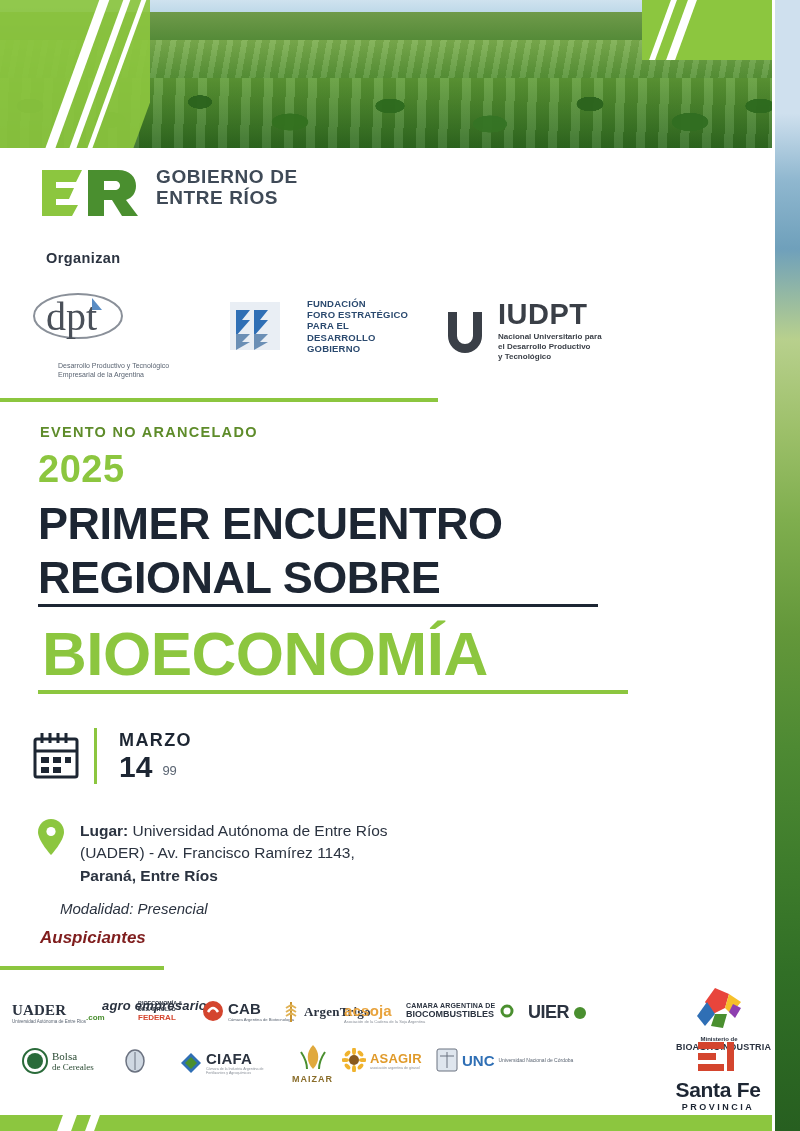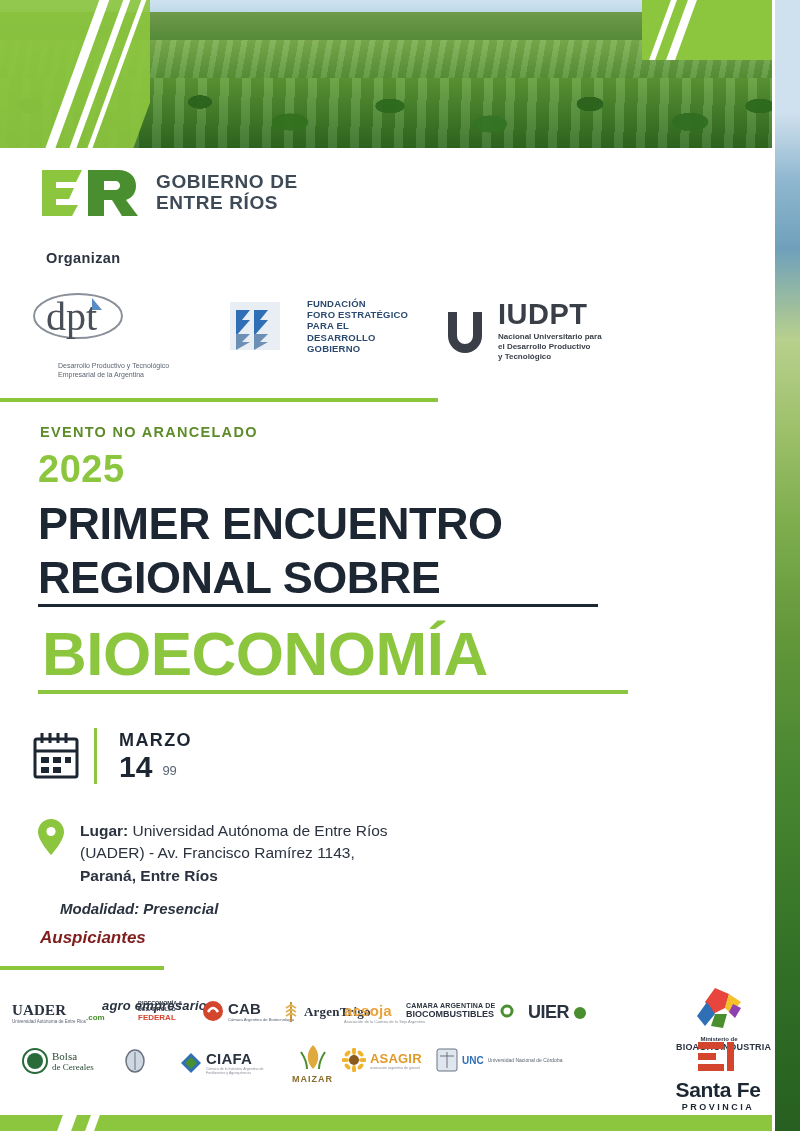--- a/index.html
+++ b/index.html
@@ -133,21 +133,21 @@
     transform: skewX(-20deg);
   }
   .hero-right-corner .w1 { top: -30px; right: 86px; width: 9px; height: 120px; }
   .hero-right-corner .w2 { top: -30px; right: 106px; width: 6px; height: 120px; }
 
   
   .er-logo-wrap {
     position: absolute;
     top: 166px; left: 38px;
     display: flex;
-    align-items: center;
+    align-items: flex-start;
     gap: 14px;
   }
   .er-mark { width: 104px; height: 52px; }
   .gov-text {
     font-weight: bold;
     font-size: 19px;
     letter-spacing: .6px;
     line-height: 1.12;
     color: #3f4a57;
   }
@@ -299,21 +299,21 @@
     line-height: 1.45;
     padding-top: 2px;
   }
   .place-text b { font-weight: bold; }
 
   .modalidad {
     position: absolute;
     top: 900px; left: 60px;
     font-size: 15px;
     font-style: italic;
-    font-weight: bold;
+    font-weight: normal;
     color: #2b3340;
   }
 
   .auspiciantes {
     position: absolute;
     top: 928px; left: 40px;
     font-size: 17px;
     font-weight: bold;
     font-style: italic;
     color: #7f1d1d;
@@ -639,21 +639,21 @@
         <div class="tiny" style="color:#8a9099;font-size:3.6px;">asociación argentina de girasol</div>
       </div>
     </div>
 
     <div class="spon" style="left:436px; top:62px;">
       <svg width="22" height="24" viewBox="0 0 22 24">
         <rect x="1" y="1" width="20" height="22" rx="2" fill="#dfe6ee" stroke="#6b7280" stroke-width="1"></rect>
         <path d="M11 4 v16 M4 8 h14" stroke="#6b7280" stroke-width="1"></path>
       </svg>
       <div style="display:flex;align-items:center;gap:4px;">
-        <div style="font-size:10px;font-weight:bold;color:#2f6fb5;">UNC</div>
+        <div style="font-size:15px;font-weight:bold;color:#2f6fb5;">UNC</div>
         <div class="tiny" style="color:#5a6472;font-size:5px;line-height:1.2;">Universidad Nacional de Córdoba</div>
       </div>
     </div>
   </div>
 
   <div class="bioagro">
     <svg width="60" height="46" viewBox="0 0 60 46">
       <path d="M26 2 l14 6 l-4 14 l-12 6 l-8 -12 z" fill="#e8453c"></path>
       <path d="M40 8 l12 8 l-10 12 l-6 -6 z" fill="#f6c02a"></path>
       <path d="M18 16 l8 12 l-10 12 l-8 -10 z" fill="#2f6fb5"></path>

